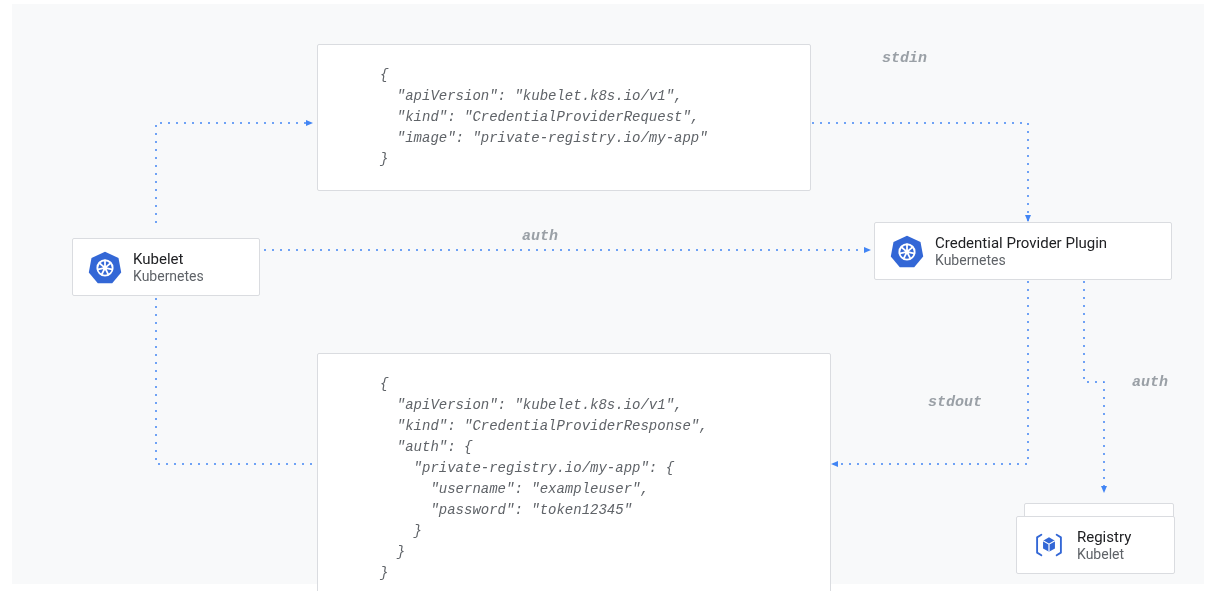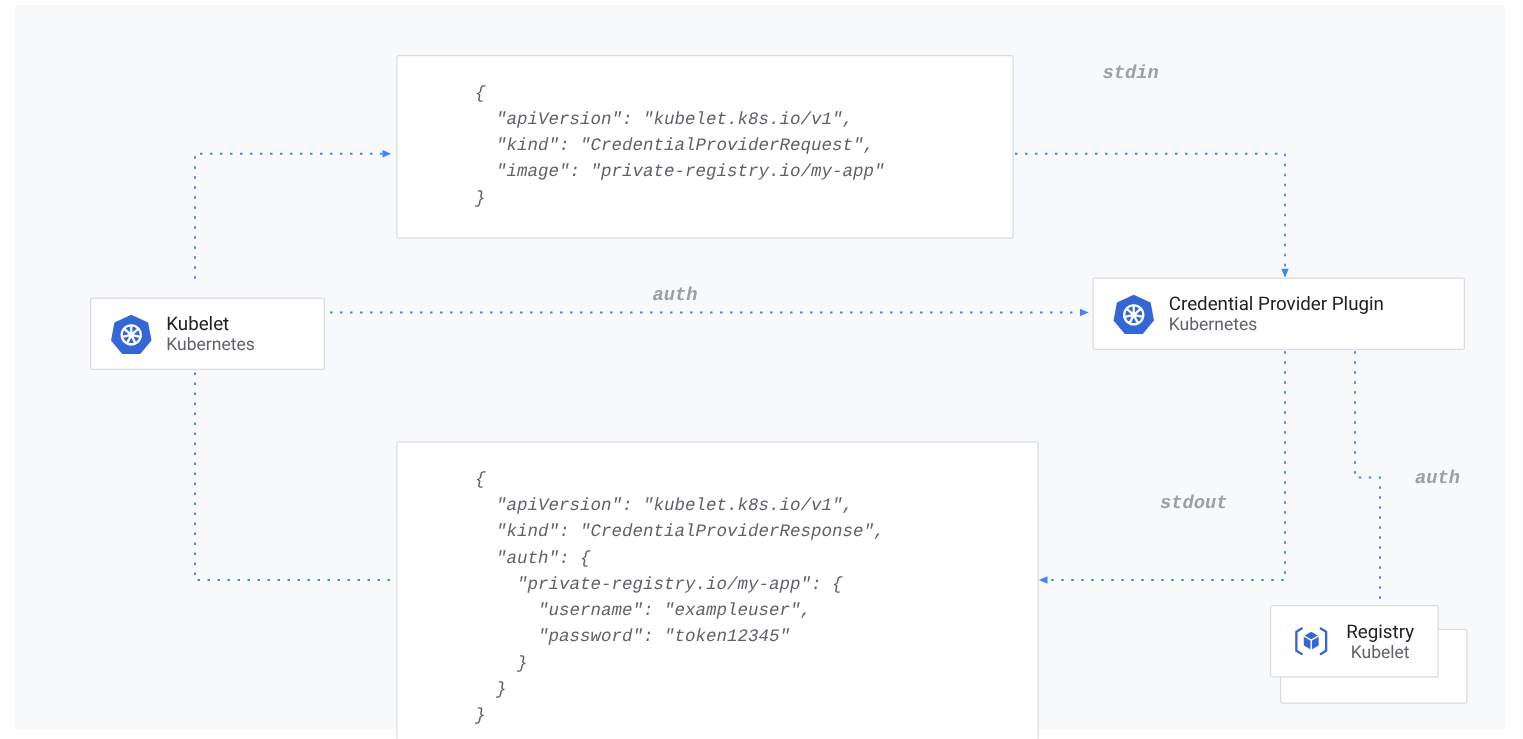--- a/index.html
+++ b/index.html
@@ -156,21 +156,21 @@
   "kind": "CredentialProviderResponse",
   "auth": {
     "private-registry.io/my-app": {
       "username": "exampleuser",
       "password": "token12345"
     }
   }
 }</div>
 
 <div class="shadow-box" style="left:1012px; top:499px; width:150px; height:60px;"></div>
-<div class="node" style="left:1004px; top:480px; width:135px;text-align:center;">
+<div class="node" style="left:1004px; top:512px; width:159px;">
   <div class="node-icon">
     <svg viewBox="0 0 40 40" width="34" height="34">
       <path d="M6 11 L6 29 M6 11 L11 8 M6 29 L11 32" stroke="#3367d6" stroke-width="2.2" fill="none" stroke-linecap="round"></path>
       <path d="M34 11 L34 29 M34 11 L29 8 M34 29 L29 32" stroke="#3367d6" stroke-width="2.2" fill="none" stroke-linecap="round"></path>
       <polygon points="20,11 27,15 27,24 20,28 13,24 13,15" fill="#3367d6"></polygon>
       <path d="M13 15 L20 19 L27 15 M20 19 L20 28" stroke="#fff" stroke-width="1.4" fill="none"></path>
     </svg>
   </div>
   <div class="node-text">
     <div class="node-title">Registry</div>

